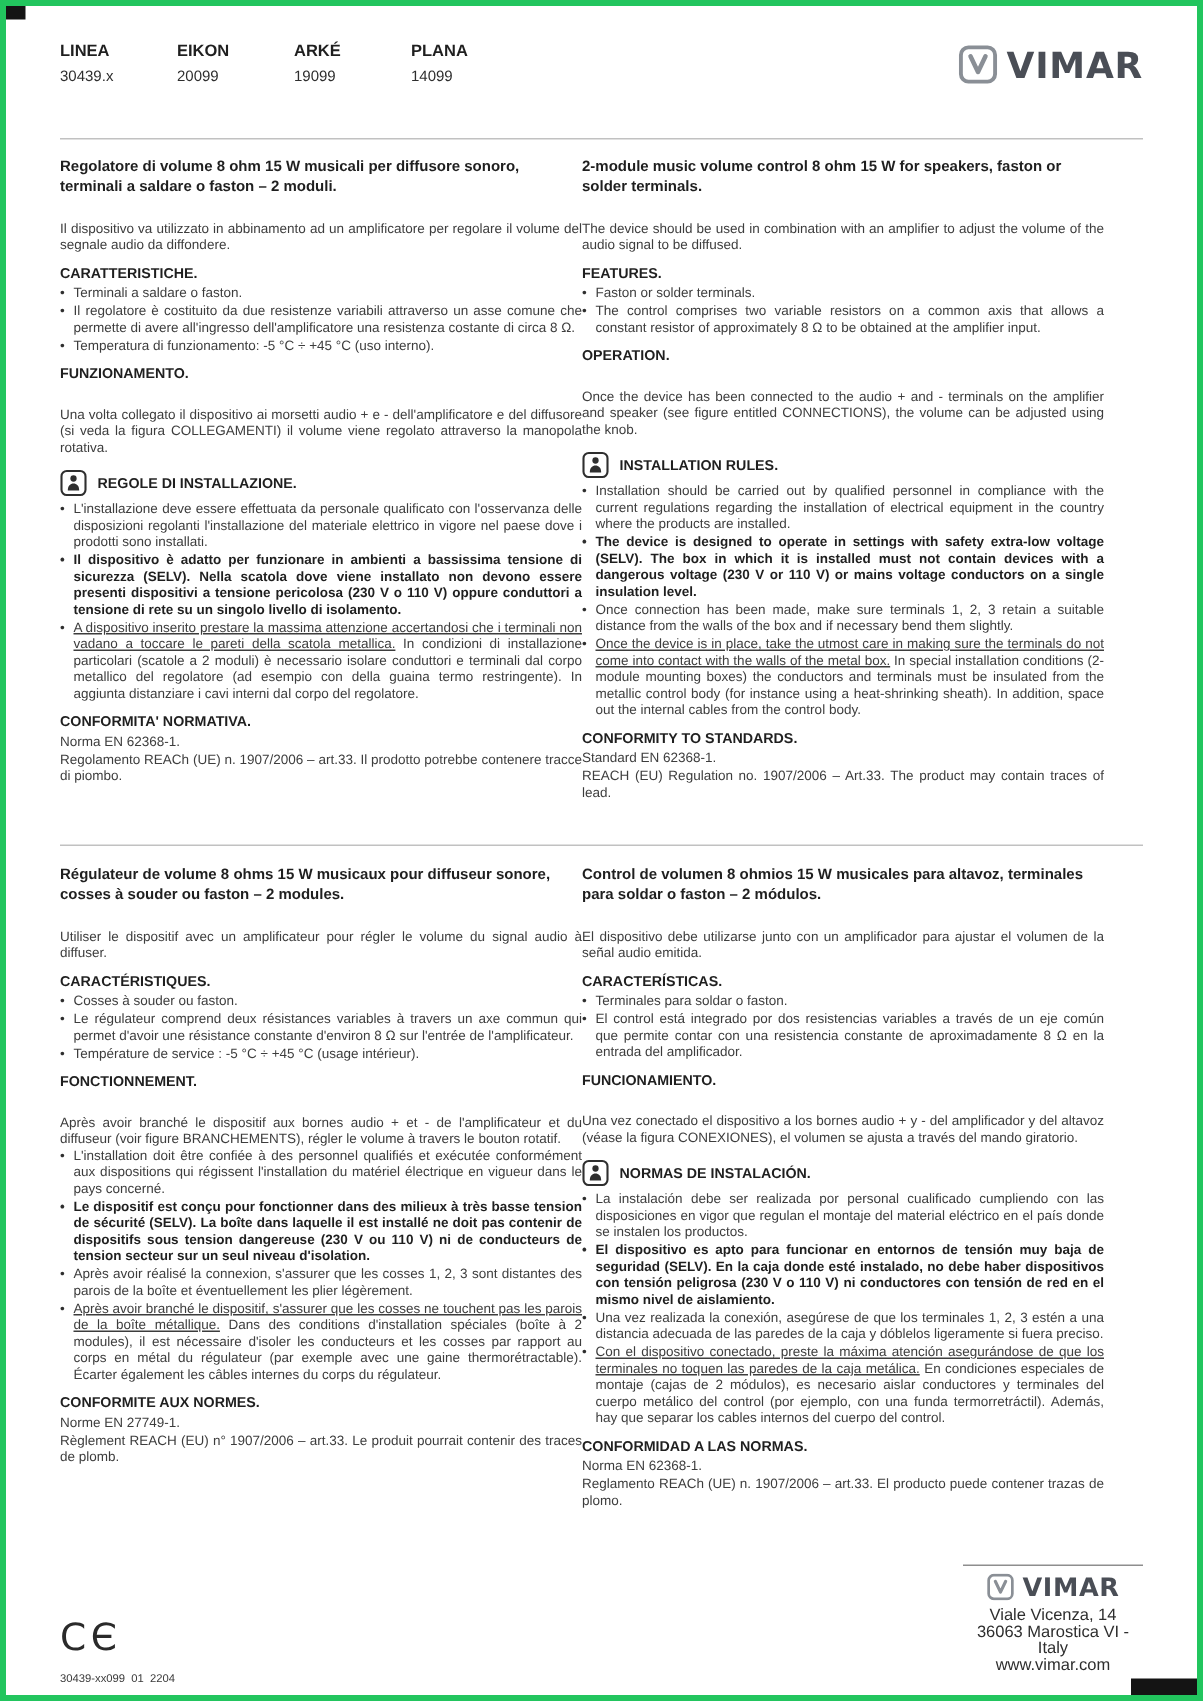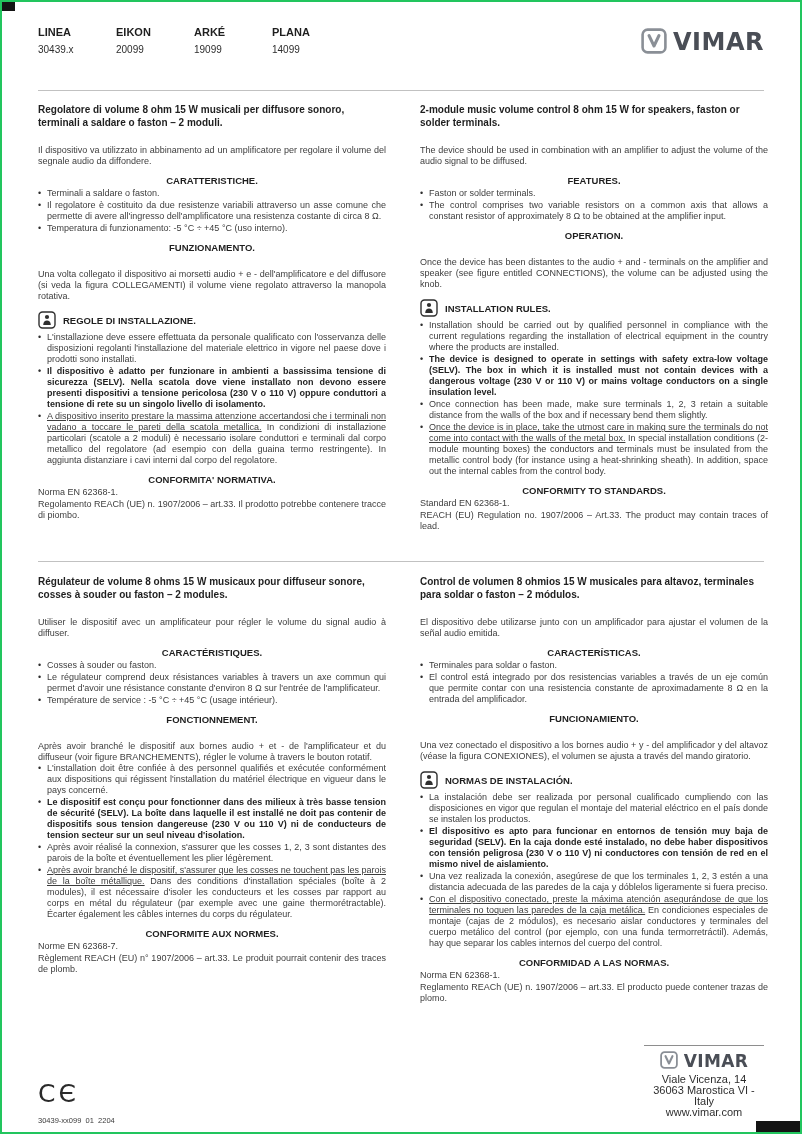--- a/index.html
+++ b/index.html
@@ -1,19 +1,19 @@
 <!DOCTYPE html>
 <html><head>
 <meta charset="utf-8">
 <style>
   * { margin:0; padding:0; box-sizing:border-box; }
   html,body { background:#f2f2f2; }
   body { font-family:"Liberation Sans", sans-serif; color:#3d3d3d; }
   .page { position:relative; width:802px; height:1134px; background:#ffffff;
-          border:2px solid #22c55e; overflow:hidden; }
+          border:4px solid #22c55e; overflow:hidden; }
 
   .corner-mark-tl { position:absolute; top:0; left:0; width:13px; height:9px; background:#141414; }
   .corner-mark-br { position:absolute; bottom:0; right:0; width:44px; height:11px; background:#141414; }
 
   
   .header { position:absolute; top:24px; left:36px; right:36px; height:58px; }
   .products { display:flex; }
   .product { width:78px; }
   .product-name { font-weight:bold; font-size:11px; color:#1f1f1f; }
   .product-code { font-size:10px; margin-top:6px; color:#2e2e2e; }
@@ -26,29 +26,29 @@
                          color:#4a4e56; letter-spacing:0.5px; }
   .logo-sm .vimar-mark svg { width:18px; height:18px; }
   .logo-sm .vimar-text { font-family:"DejaVu Sans", sans-serif; font-weight:bold; font-size:17px;
                          color:#4a4e56; letter-spacing:0.4px; }
 
   .rule { position:absolute; left:36px; right:36px; height:0; border-top:1px solid #c1c1c1; }
   .rule-header { top:88px; }
   .rule-middle { top:559px; }
 
   
-  .content { position:absolute; left:36px; width:730px; display:flex; gap:34px; }
+  .content { position:absolute; left:36px; width:730px; display:flex; }
   .content-top { top:102px; }
   .content-bottom { top:574px; }
   .col { width:348px; }
 
   .title { font-size:10px; font-weight:bold; line-height:12.5px; color:#1f1f1f; margin-bottom:7px; }
   .para { font-size:9px; line-height:11px; text-align:justify;margin-top:16px; }
   .intro { margin-bottom:3px; }
-  .heading { font-size:9.5px; font-weight:bold; color:#1f1f1f; margin:8px 0 2px 0;text-align:center; }
+  .heading { font-size:9.5px; font-weight:bold; color:#1f1f1f; margin:8px 0 2px 0; }
   ul.bullets { list-style:none; }
   ul.bullets li { position:relative; padding-left:9px; font-size:9px; line-height:11px;
                   text-align:justify; margin-bottom:1px; }
   ul.bullets li::before { content:"\2022"; position:absolute; left:0; top:0; color:#2e2e2e; }
   li.bold { font-weight:bold; color:#1f1f1f; }
   .u-part { text-decoration:underline; }
 
   .rules-header { display:flex; align-items:center; gap:7px; margin:9px 0 3px 0; }
   .rules-header .heading { margin:0; }
   .installer-icon svg { display:block; width:18px; height:18px; }
@@ -148,21 +148,21 @@
       <h2 class="title">2-module music volume control 8 ohm 15 W for speakers, faston or solder terminals.</h2>
       <p class="para intro">The device should be used in combination with an amplifier to adjust the volume of the audio signal to be diffused.</p>
 
       <h3 class="heading">FEATURES.</h3>
       <ul class="bullets">
         <li>Faston or solder terminals.</li>
         <li>The control comprises two variable resistors on a common axis that allows a constant resistor of approximately 8 Ω to be obtained at the amplifier input.</li>
       </ul>
 
       <h3 class="heading">OPERATION.</h3>
-      <p class="para">Once the device has been distantes to the audio + and - terminals on the amplifier and speaker (see figure entitled CONNECTIONS), the volume can be adjusted using the knob.</p>
+      <p class="para">Once the device has been connected to the audio + and - terminals on the amplifier and speaker (see figure entitled CONNECTIONS), the volume can be adjusted using the knob.</p>
 
       <div class="rules-header">
         <span class="installer-icon">
           <svg viewBox="0 0 18 18">
             <rect x="1" y="1" width="16" height="16" rx="3.5" fill="none" stroke="#2f2f2f" stroke-width="1.4"></rect>
             <circle cx="9" cy="6" r="2.1" fill="#2f2f2f"></circle>
             <path d="M5.2 14 C5.2 10.8 7 9.4 9 9.4 C11 9.4 12.8 10.8 12.8 14 Z" fill="#2f2f2f"></path>
           </svg>
         </span>
         <h3 class="heading">INSTALLATION RULES.</h3>
@@ -205,21 +205,21 @@
         <li>L'installation doit être confiée à des personnel qualifiés et exécutée conformément aux dispositions qui régissent l'installation du matériel électrique en vigueur dans le pays concerné.</li>
         <li class="bold">Le dispositif est conçu pour fonctionner dans des milieux à très basse tension de sécurité (SELV). La boîte dans laquelle il est installé ne doit pas contenir de dispositifs sous tension dangereuse (230 V ou 110 V) ni de conducteurs de tension secteur sur un seul niveau d'isolation.</li>
         <li>Après avoir réalisé la connexion, s'assurer que les cosses 1, 2, 3 sont distantes des parois de la boîte et éventuellement les plier légèrement.</li>
         <li>
           <span class="u-part">Après avoir branché le dispositif, s'assurer que les cosses ne touchent pas les parois de la boîte métallique.</span>
           <span>Dans des conditions d'installation spéciales (boîte à 2 modules), il est nécessaire d'isoler les conducteurs et les cosses par rapport au corps en métal du régulateur (par exemple avec une gaine thermorétractable). Écarter également les câbles internes du corps du régulateur.</span>
         </li>
       </ul>
 
       <h3 class="heading">CONFORMITE AUX NORMES.</h3>
-      <p class="para conf-line">Norme EN 62368-7.</p>
+      <p class="para conf-line">Norme EN 27749-1.</p>
       <p class="para conf-line">Règlement REACH (EU) n° 1907/2006 – art.33. Le produit pourrait contenir des traces de plomb.</p>
     </section>
 
     <section class="col">
       <h2 class="title">Control de volumen 8 ohmios 15 W musicales para altavoz, terminales para soldar o faston – 2 módulos.</h2>
       <p class="para intro">El dispositivo debe utilizarse junto con un amplificador para ajustar el volumen de la señal audio emitida.</p>
 
       <h3 class="heading">CARACTERÍSTICAS.</h3>
       <ul class="bullets">
         <li>Terminales para soldar o faston.</li>

